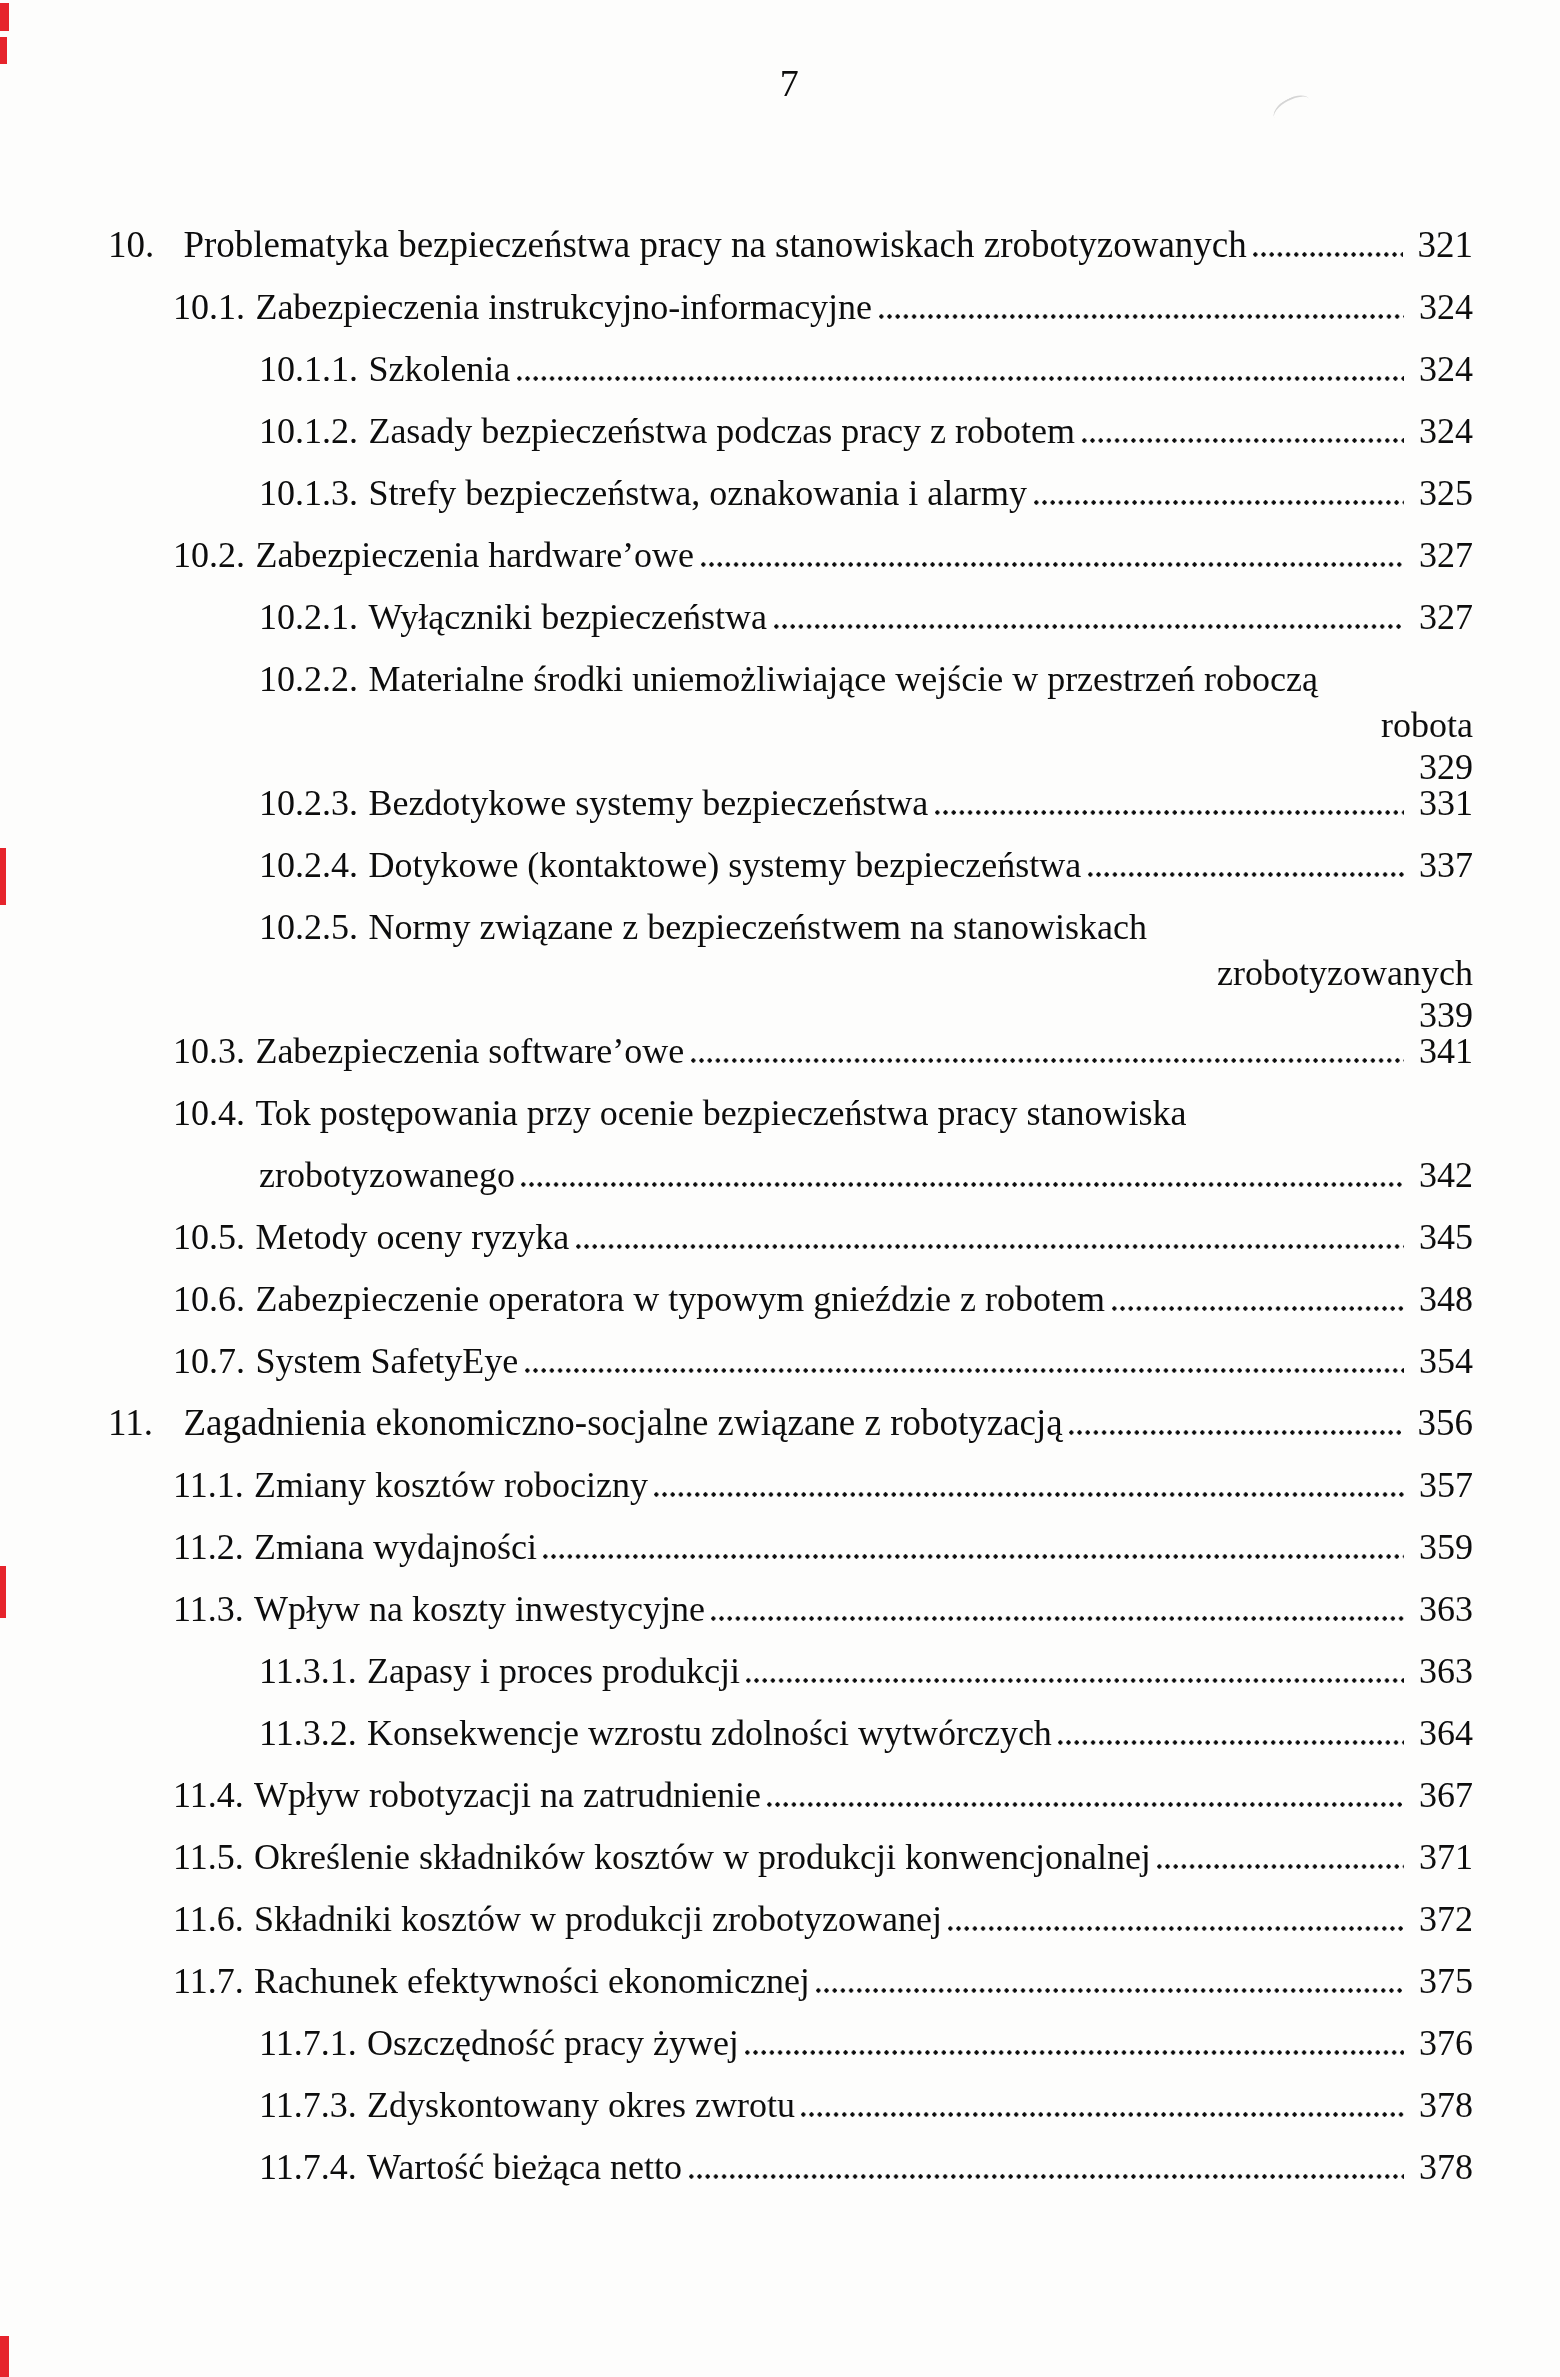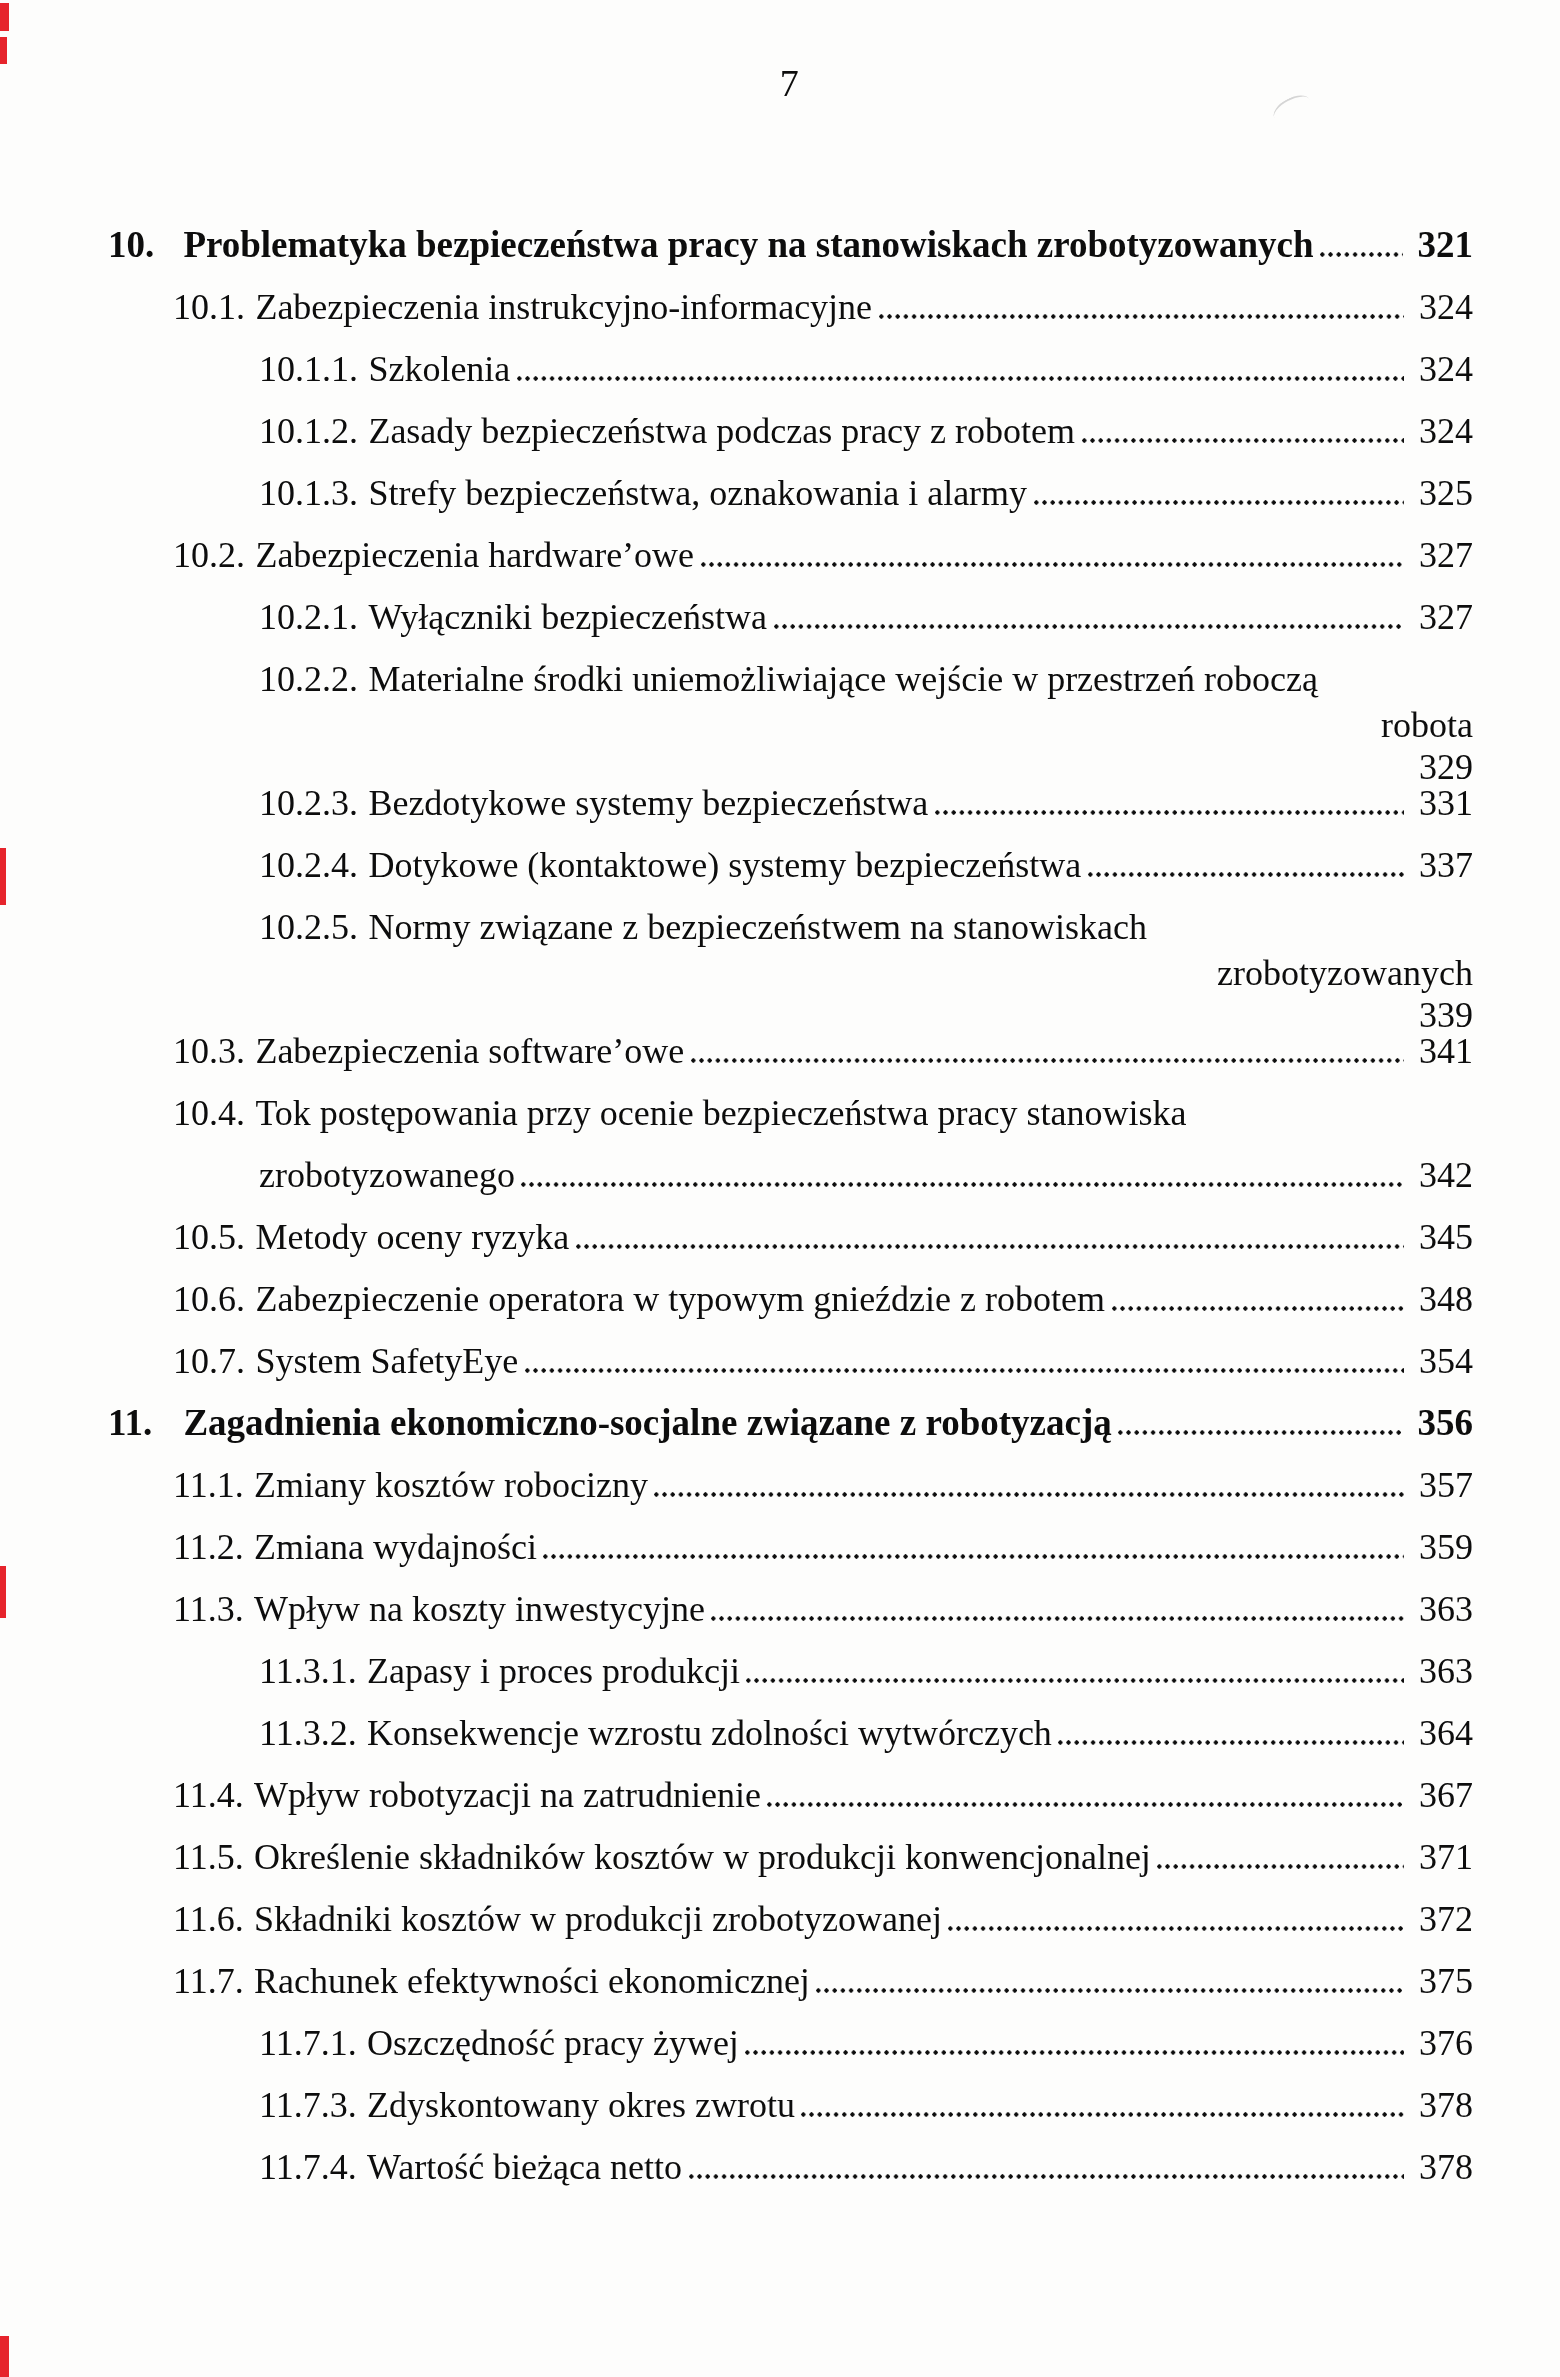--- a/index.html
+++ b/index.html
@@ -33,21 +33,21 @@
   .row{
     display:flex;
     align-items:flex-end;
     height:62px;
     box-sizing:border-box;
     padding-bottom:10.4px;
     font-size:36px;
     line-height:1;
     white-space:nowrap;
   }
-  .row.bold{font-weight:700;font-size:37px;}
+  .row.bold{font-weight:400;font-size:37px;}
   .num{margin-right:10.4px;}
   .l1 .num{min-width:65px;margin-right:10.4px;}
   .l2{padding-left:65px;}
   .l3{padding-left:151px;}
   .cont2{padding-left:151px;justify-content:space-between;}
   .cont3{padding-left:260px;flex-direction:column;}
   
   .leader{
     flex:1 1 0;
     height:4.6px;

